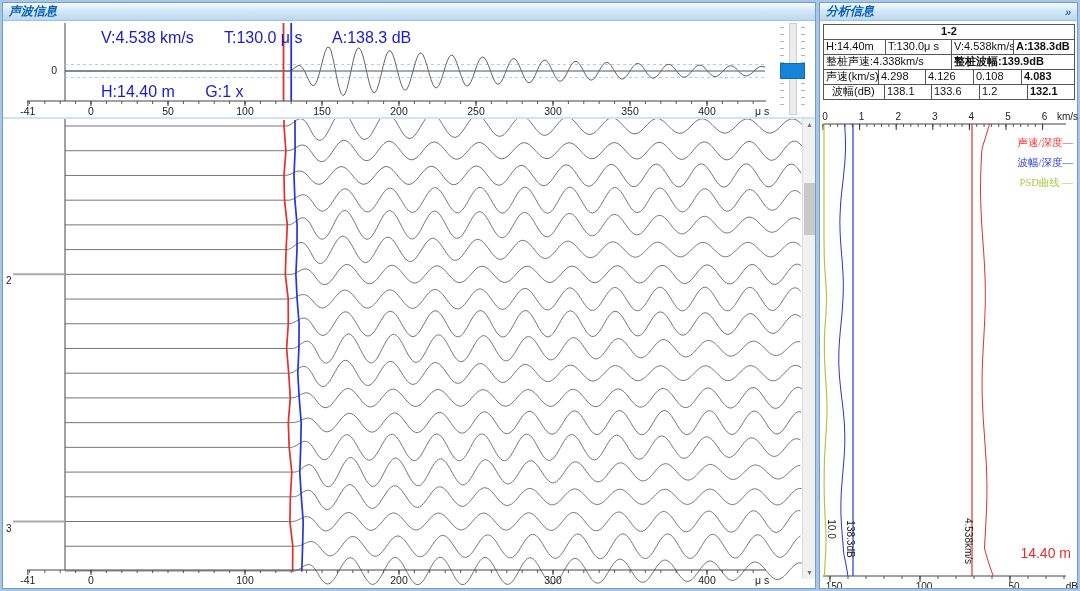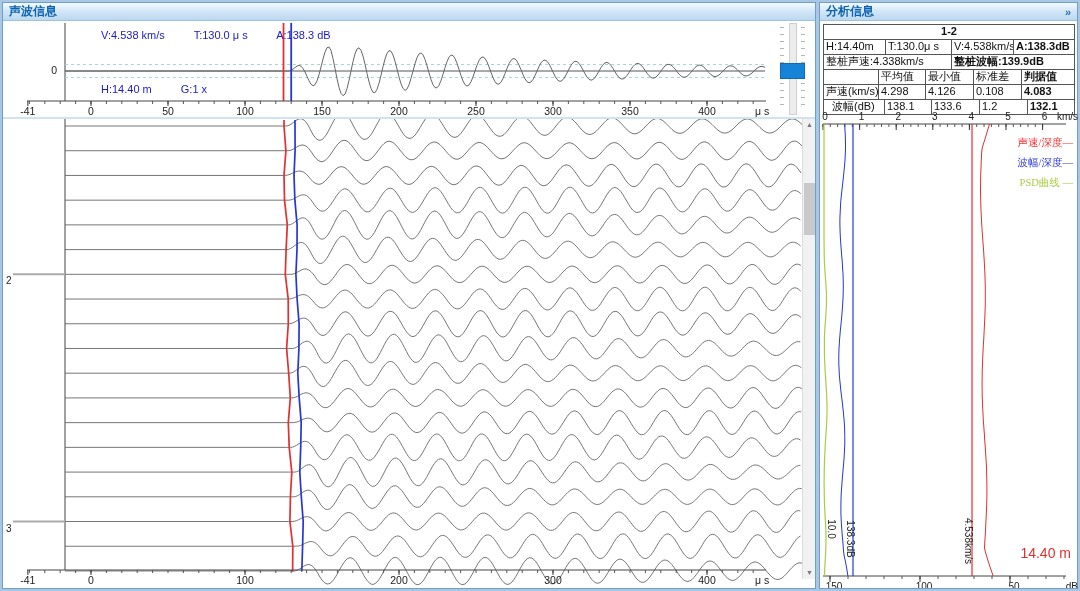--- a/index.html
+++ b/index.html
@@ -10,29 +10,30 @@
     -webkit-font-smoothing:none;
   }
   .panel{position:absolute;background:#fff;border:1px solid #6d9ece;box-sizing:border-box;}
   #left-panel{left:2px;top:2px;width:814px;height:587px;}
   #right-panel{left:819px;top:2px;width:259px;height:587px;}
   .panel-header{
     height:18px;display:flex;align-items:center;justify-content:space-between;
     padding:0 6px;box-sizing:border-box;
     background:linear-gradient(#f4fafe,#d4e7f8 45%,#bcd8ef);
     border-bottom:1px solid #9dc3e3;
+    font-style:italic;
   }
   .panel-title{font-size:12px;font-weight:bold;color:#0a62ae;}
   .collapse{font-size:11px;font-weight:bold;color:#2a6db5;cursor:pointer;}
   .panel-body{position:relative;width:100%;height:567px;background:#fff;}
 
   
   #top-wave{position:absolute;left:0;top:0;width:812px;height:96px;}
   #wave-svg{position:absolute;left:0;top:0;}
-  .readout{position:absolute;font-size:11px;color:#1a1acc;white-space:nowrap;}
+  .readout{position:absolute;font-size:16px;color:#1a1acc;white-space:nowrap;}
   #readout1{left:98px;top:8px;}
   #readout2{left:98px;top:62px;}
   .readout span{margin-right:26px;}
   #divider{position:absolute;left:0;top:96px;width:812px;height:2px;background:#cfe3f5;}
   #waterfall{position:absolute;left:0;top:98px;width:812px;height:469px;}
   #wf-svg{position:absolute;left:0;top:0;}
 
   
   #gain-slider{position:absolute;left:774px;top:2px;width:30px;height:92px;}
   .dash-col{position:absolute;top:4px;width:4px;height:84px;
@@ -284,27 +285,20 @@
         <div class="td" style="width:62px">H:14.40m</div>
         <div class="td" style="width:66px">T:130.0μ s</div>
         <div class="td" style="width:62px">V:4.538km/s</div>
         <div class="td">A:138.3dB</div>
       </div>
       <div class="tr">
         <div class="td" style="width:128px">整桩声速:4.338km/s</div>
         <div class="td">整桩波幅:139.9dB</div>
       </div>
       <div class="tr">
-        <div class="td" style="width:55px"></div>
-        <div class="td" style="width:47px">平均值</div>
-        <div class="td" style="width:48px">最小值</div>
-        <div class="td" style="width:48px">标准差</div>
-        <div class="td">判据值</div>
-      </div>
-      <div class="tr">
         <div class="td" style="width:55px">声速(km/s)</div>
         <div class="td" style="width:47px">4.298</div>
         <div class="td" style="width:48px">4.126</div>
         <div class="td" style="width:48px">0.108</div>
         <div class="td">4.083</div>
       </div>
       <div class="tr">
         <div class="td" style="width:55px">波幅(dB)</div>
         <div class="td" style="width:47px">138.1</div>
         <div class="td" style="width:48px">133.6</div>

